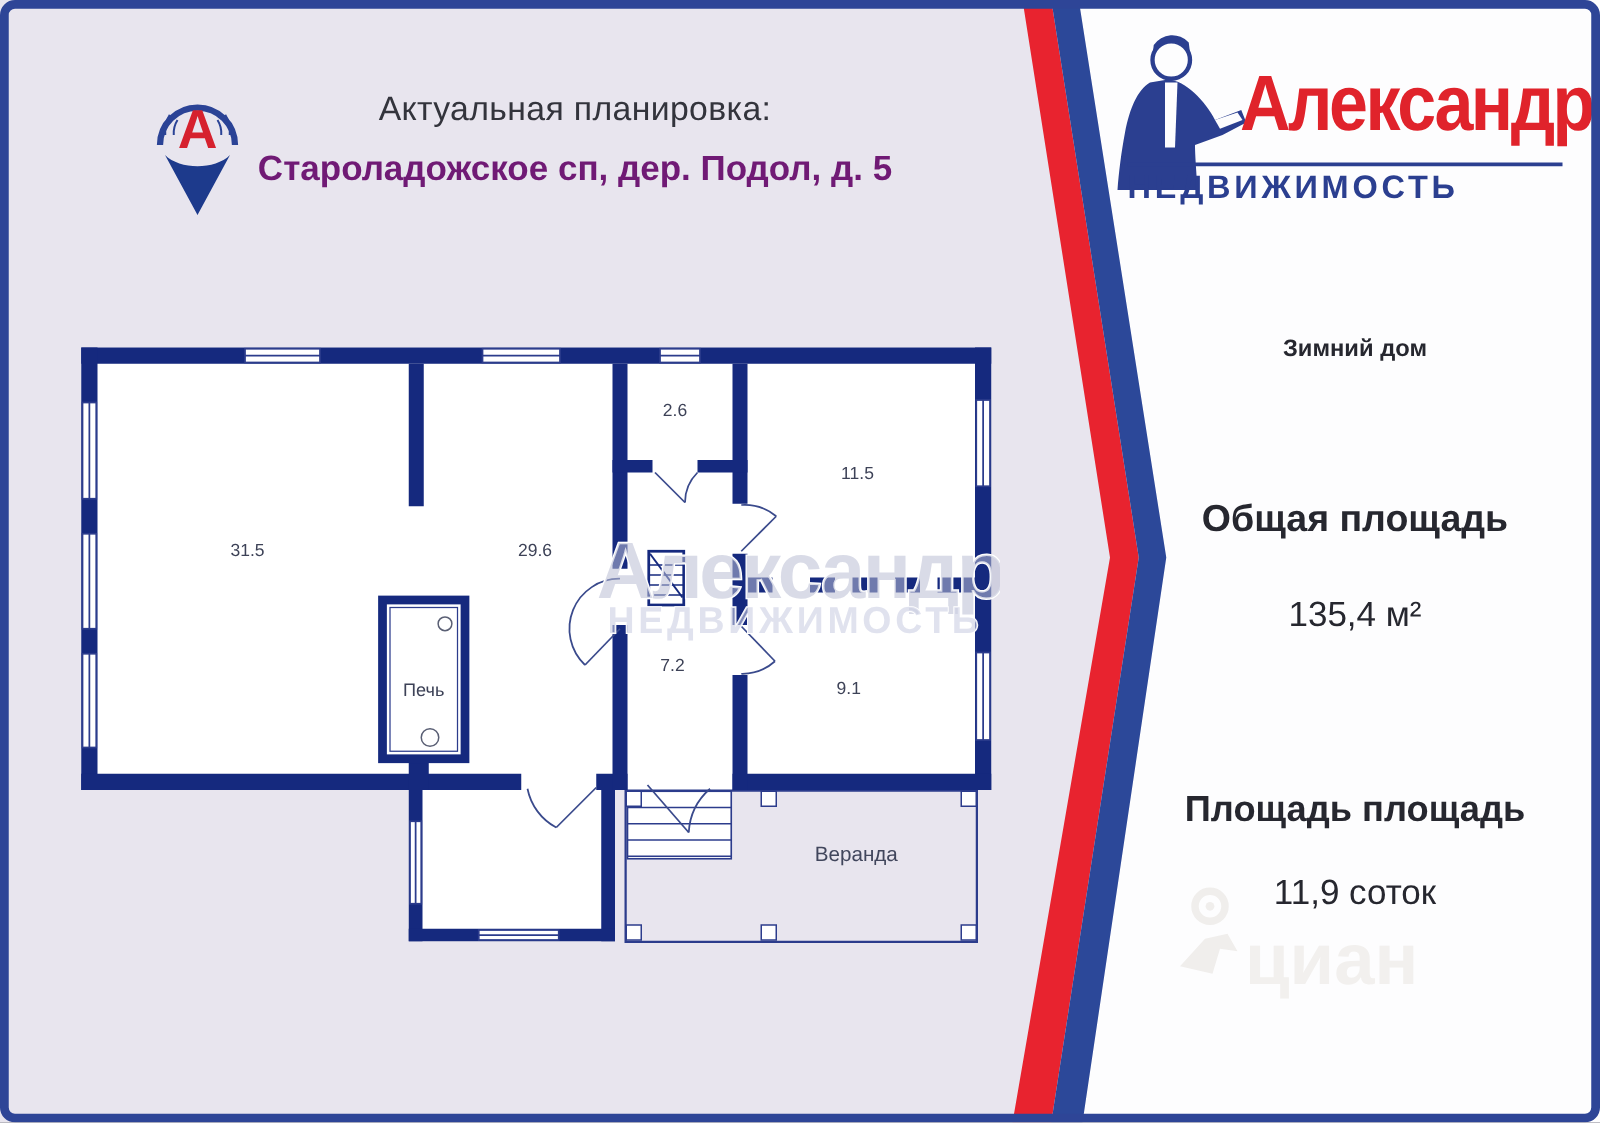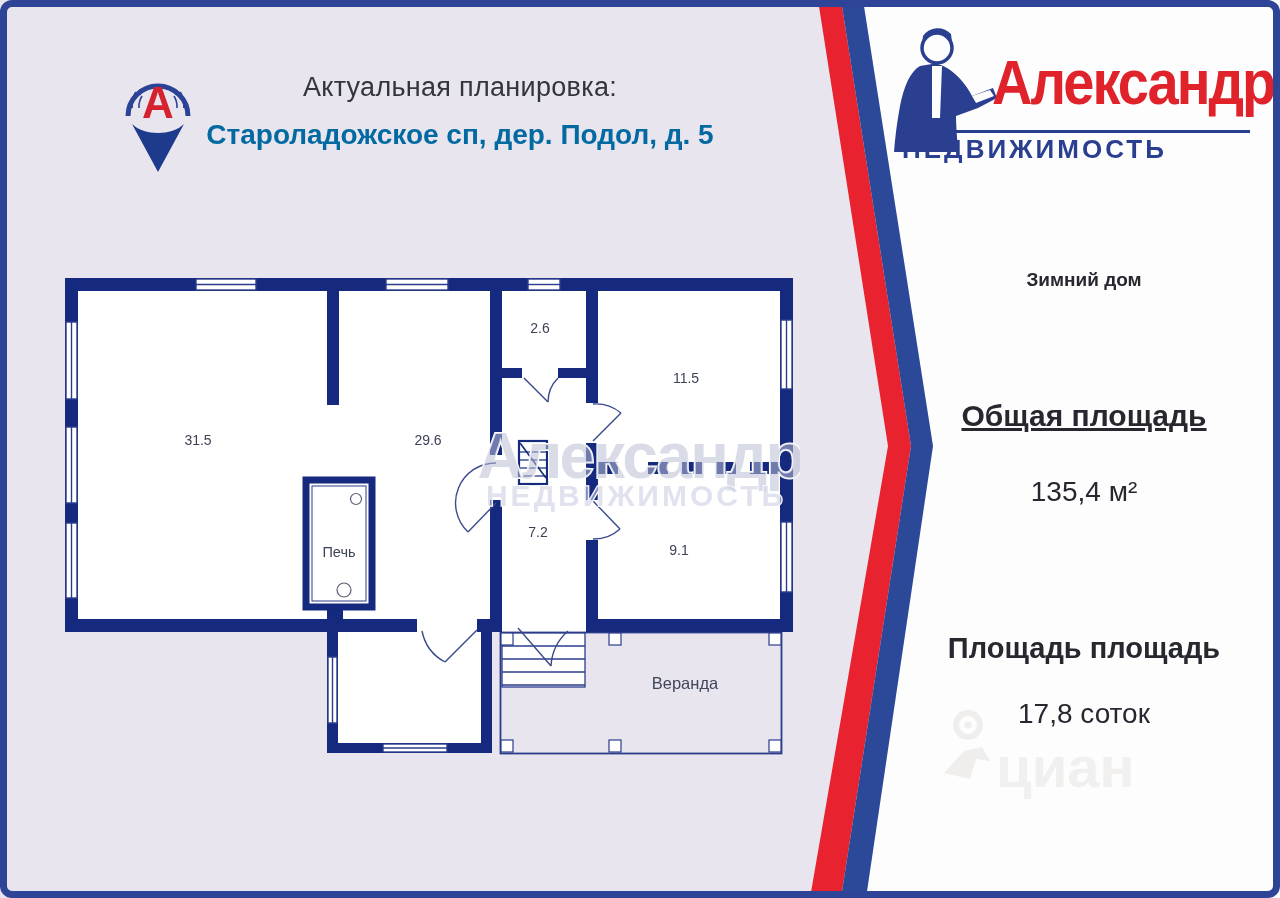--- a/index.html
+++ b/index.html
@@ -15,38 +15,38 @@
     position:absolute;left:0;top:0;width:1266px;height:884px;
     border:7px solid #2e4597;border-radius:12px;pointer-events:none;z-index:40;
   }
   
   #header-line1{
     left:190px;top:72px;width:540px;text-align:center;
     font-size:27px;color:#33343c;letter-spacing:.3px;
   }
   #header-line2{
     left:110px;top:119px;width:700px;text-align:center;
-    font-size:28px;font-weight:bold;color:#0369a1;
+    font-size:28px;font-weight:bold;color:#701a75;
   }
   
   #brand{left:880px;top:18px;width:380px;height:150px;z-index:12;}
   #brand-title{
     position:absolute;left:112px;top:28px;width:268px;
     font-size:56px;font-weight:bold;color:#e0232b;letter-spacing:-2px;
     transform:scaleY(1.12);transform-origin:top left;white-space:nowrap;
   }
   #brand-rule{position:absolute;left:22px;top:112px;width:348px;height:3px;background:#2b3f90;}
   #brand-subtitle{
     position:absolute;left:22px;top:116px;width:348px;
     font-size:26px;font-weight:bold;color:#2b3f90;letter-spacing:3px;white-space:nowrap;
   }
   
   .panel-text{left:930px;width:308px;text-align:center;color:#26272f;z-index:12;}
   #house-type{top:269px;font-size:19px;font-weight:bold;}
-  #area-label{top:399px;font-size:30px;font-weight:bold;text-decoration:underline;}
+  #area-label{top:399px;font-size:30px;font-weight:bold;}
   #area-value{top:476px;font-size:28px;}
   #plot-label{top:632px;font-size:29px;font-weight:bold;}
   #plot-value{top:698px;font-size:28px;}
   
   #cian{left:930px;top:695px;width:240px;height:110px;z-index:11;opacity:1;}
   #cian text{font-family:"Liberation Sans",sans-serif;}
   svg{display:block;}
 </style>
 </head>
 <body>
@@ -82,21 +82,21 @@
     </svg>
     <div id="brand-title">Александр</div>
     <div id="brand-rule"></div>
     <div id="brand-subtitle">НЕДВИЖИМОСТЬ</div>
   </div>
 
   <div class="abs panel-text" id="house-type">Зимний дом</div>
   <div class="abs panel-text" id="area-label">Общая площадь</div>
   <div class="abs panel-text" id="area-value">135,4 м²</div>
   <div class="abs panel-text" id="plot-label">Площадь площадь</div>
-  <div class="abs panel-text" id="plot-value">17,8 соток</div>
+  <div class="abs panel-text" id="plot-value">11,9 соток</div>
 
   <svg class="abs" id="cian" viewBox="0 0 240 110">
     <circle cx="38" cy="30" r="12" fill="none" stroke="#f0eeec" stroke-width="6"></circle>
     <circle cx="38" cy="30" r="3.5" fill="#f0eeec"></circle>
     <path d="M14,78 L34,56 L46,64 L40,84 Z M34,56 L52,52 L60,66 L46,64 Z" fill="#f0eeec"></path>
     <text x="66" y="92" font-size="58" font-weight="bold" fill="#f2f0ee" font-family="Liberation Sans, sans-serif">циан</text>
   </svg>
 
   <svg class="abs" style="left:60px;top:270px;z-index:5" width="740" height="500" viewBox="60 270 740 500">
 

